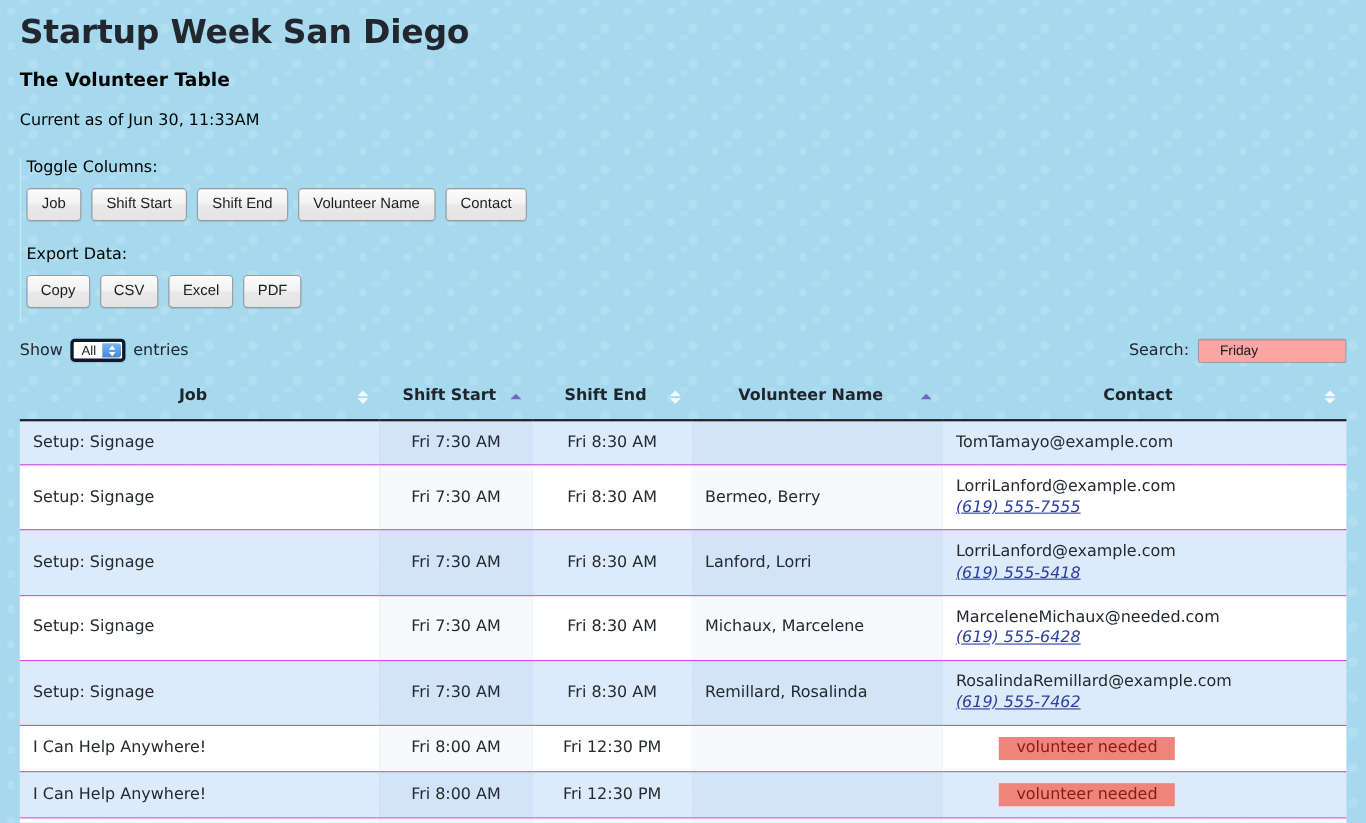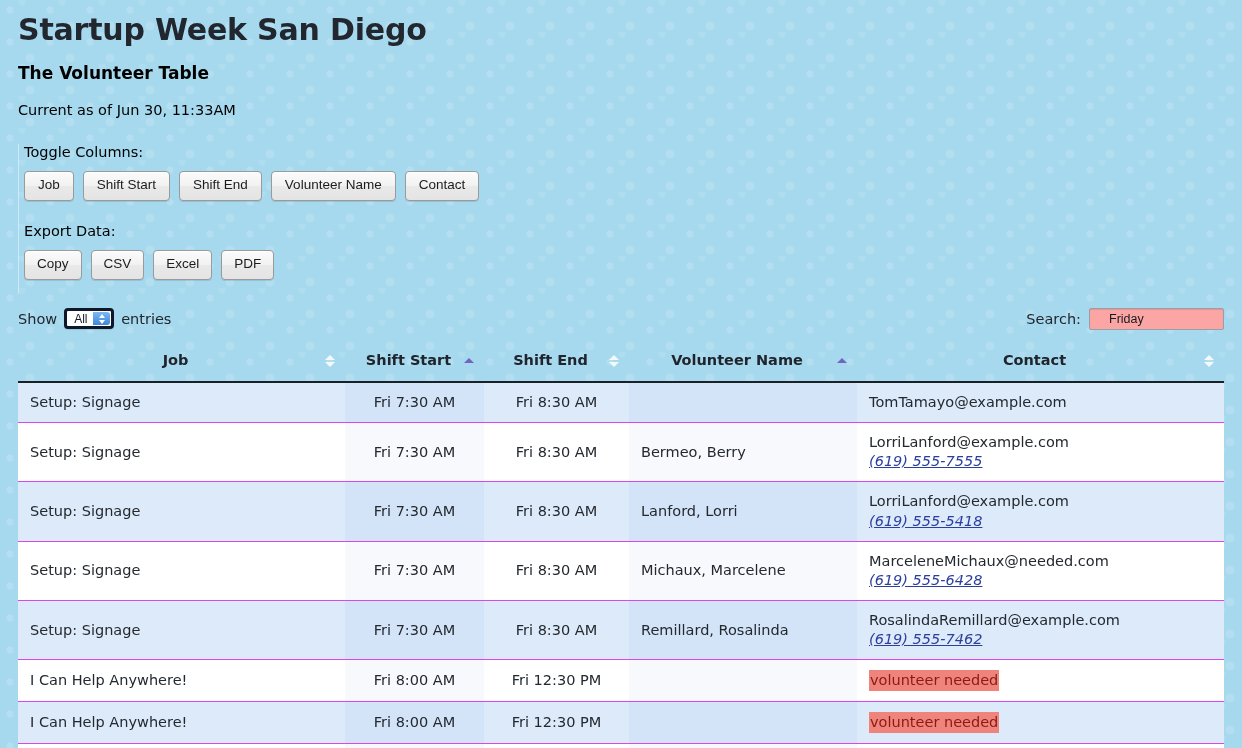--- a/index.html
+++ b/index.html
@@ -102,21 +102,21 @@
   tbody tr.even td.sorted { background:#f7f9fc; }
 
   td.c-job { text-align:left; padding-left:12px; }
   td.c-start, td.c-end { text-align:center; }
   td.c-name { text-align:left; padding-left:14px; }
   td.c-contact { text-align:left; padding-left:12px; }
 
   a.tel { color:#2b3f9e; text-decoration:underline; font-size:14.5px;font-style:italic; }
   .needed {
     display:inline-block; background:#ef847c; color:#8c1a12;
-    padding:1px 1px; font-size:14.5px; line-height:1.3;
+    padding:1px 16px; font-size:14.5px; line-height:1.3;margin-left:39px;
   }
   .email { display:block; }
 </style>
 </head>
 <body>
 
 <div class="page">
 
   <h1 class="title">Startup Week San Diego</h1>
   <h2 class="subtitle">The Volunteer Table</h2>

